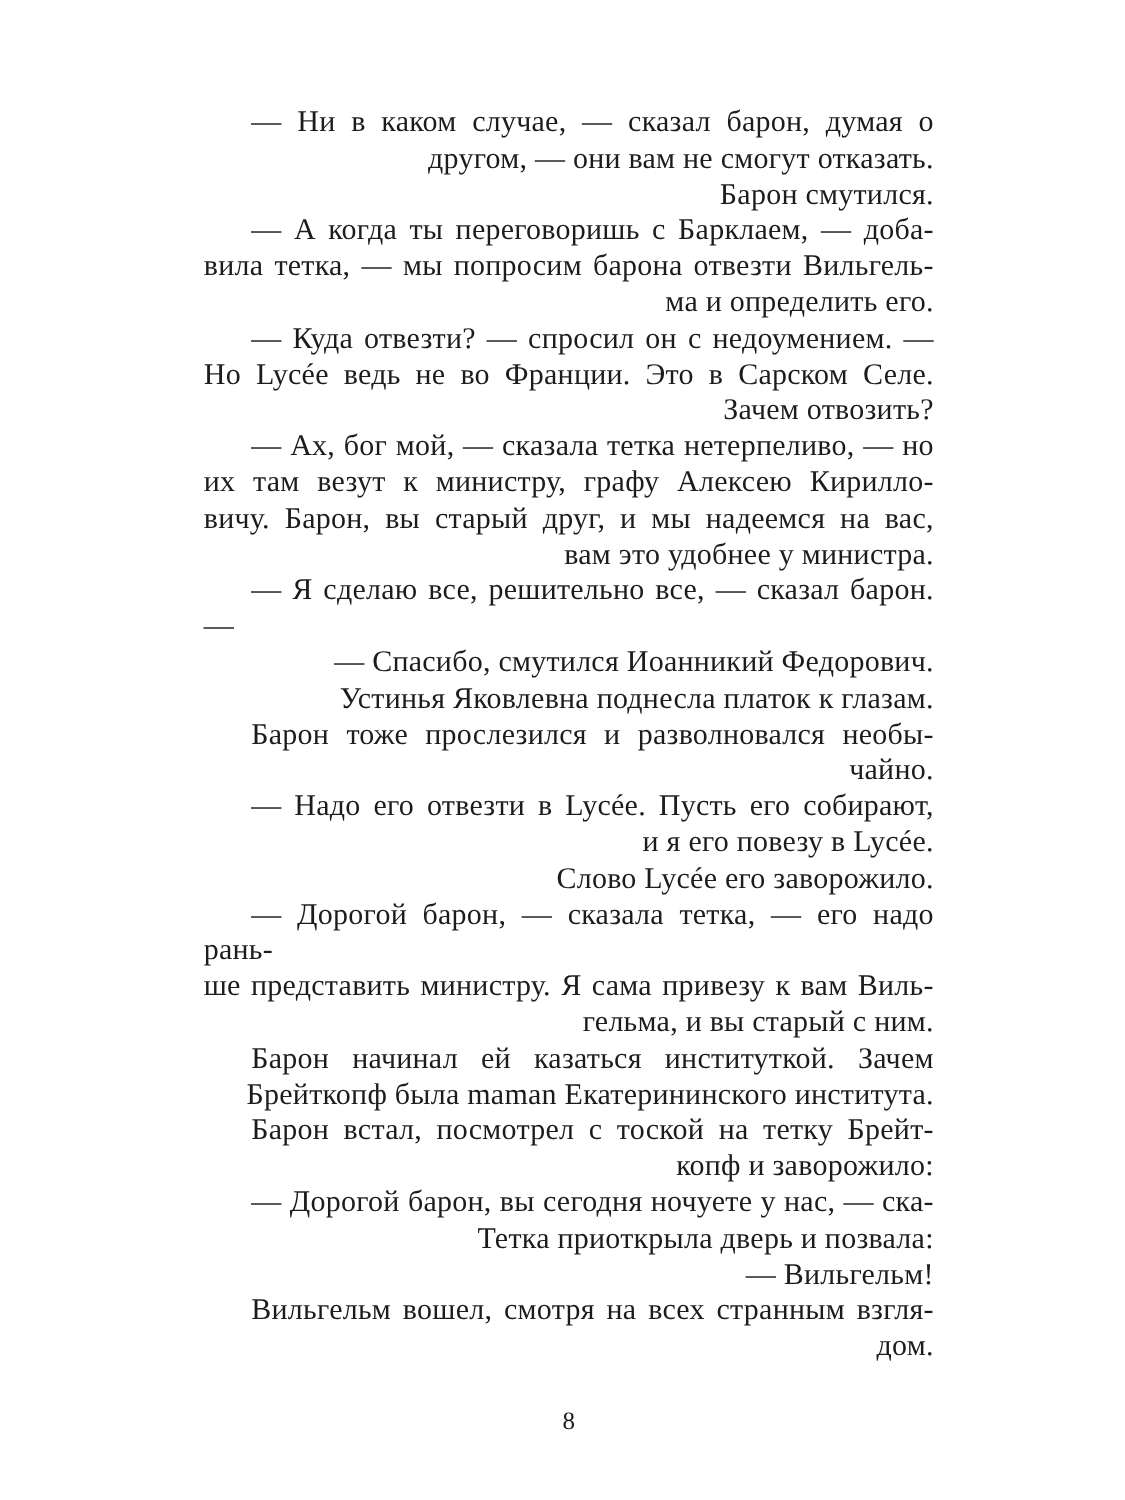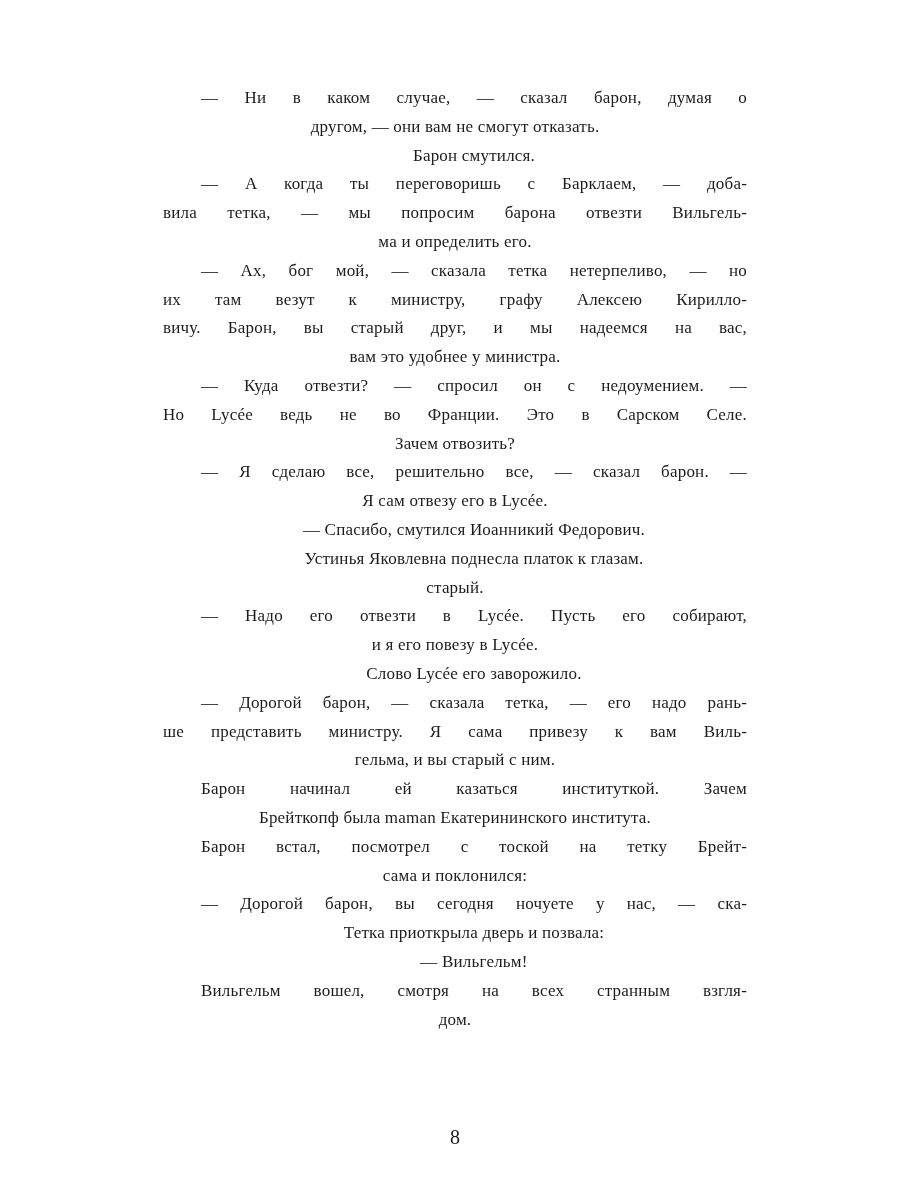--- a/index.html
+++ b/index.html
@@ -14,31 +14,31 @@
     background: #ffffff;
     overflow: hidden;
     font-family: "Liberation Serif", "DejaVu Serif", serif;
     color: #1c1c1c;
   }
   .text-block {
     position: absolute;
     left: 163px;
     top: 84px;
     width: 584px;
-    font-size: 17px;
+    font-size: 24px;
     line-height: 28.8px;
     letter-spacing: 0.2px;
     font-family: Liberation Serif, serif;
   }
   .paragraph {
     margin: 0;
     padding: 0;
   }
   .line {
-    text-align: center;
+    text-align: right;
     white-space: normal;
   }
   .line.first {
     text-indent: 38px;
   }
   .line.just {
     text-align: justify;
     text-align-last: justify;
   }
   .page-number {
@@ -62,62 +62,62 @@
       </div>
       <div class="paragraph">
         <div class="line first">Барон смутился.</div>
       </div>
       <div class="paragraph">
         <div class="line first just">— А когда ты переговоришь с Барклаем, — доба-</div>
         <div class="line just">вила тетка, — мы попросим барона отвезти Вильгель-</div>
         <div class="line">ма и определить его.</div>
       </div>
       <div class="paragraph">
+        <div class="line first just">— Куда отвезти? — спросил он с недоумением. —</div>
+        <div class="line just">Но Lycée ведь не во Франции. Это в Сарском Селе.</div>
+        <div class="line">Зачем отвозить?</div>
+      </div>
+      <div class="paragraph">
         <div class="line first just">— Ах, бог мой, — сказала тетка нетерпеливо, — но</div>
         <div class="line just">их там везут к министру, графу Алексею Кирилло-</div>
         <div class="line just">вичу. Барон, вы старый друг, и мы надеемся на вас,</div>
         <div class="line">вам это удобнее у министра.</div>
       </div>
       <div class="paragraph">
-        <div class="line first just">— Куда отвезти? — спросил он с недоумением. —</div>
-        <div class="line just">Но Lycée ведь не во Франции. Это в Сарском Селе.</div>
-        <div class="line">Зачем отвозить?</div>
-      </div>
-      <div class="paragraph">
         <div class="line first just">— Я сделаю все, решительно все, — сказал барон. —</div>
-        <div class="line">Я сам отвезу его в Lycée.</div>
       </div>
       <div class="paragraph">
         <div class="line first">— Спасибо, смутился Иоанникий Федорович.</div>
       </div>
       <div class="paragraph">
         <div class="line first">Устинья Яковлевна поднесла платок к глазам.</div>
       </div>
       <div class="paragraph">
-        <div class="line">старый.</div>
+        <div class="line first just">Барон тоже прослезился и разволновался необы-</div>
+        <div class="line">чайно.</div>
       </div>
       <div class="paragraph">
         <div class="line first just">— Надо его отвезти в Lycée. Пусть его собирают,</div>
         <div class="line">и я его повезу в Lycée.</div>
       </div>
       <div class="paragraph">
         <div class="line first">Слово Lycée его заворожило.</div>
       </div>
       <div class="paragraph">
         <div class="line first just">— Дорогой барон, — сказала тетка, — его надо рань-</div>
         <div class="line just">ше представить министру. Я сама привезу к вам Виль-</div>
         <div class="line">гельма, и вы старый с ним.</div>
       </div>
       <div class="paragraph">
         <div class="line first just">Барон начинал ей казаться институткой. Зачем</div>
         <div class="line">Брейткопф была maman Екатерининского института.</div>
       </div>
       <div class="paragraph">
         <div class="line first just">Барон встал, посмотрел с тоской на тетку Брейт-</div>
-        <div class="line">сама и поклонился:</div>
+        <div class="line">копф и заворожило:</div>
       </div>
       <div class="paragraph">
         <div class="line first just">— Дорогой барон, вы сегодня ночуете у нас, — ска-</div>
       </div>
       <div class="paragraph">
         <div class="line first">Тетка приоткрыла дверь и позвала:</div>
       </div>
       <div class="paragraph">
         <div class="line first">— Вильгельм!</div>
       </div>

